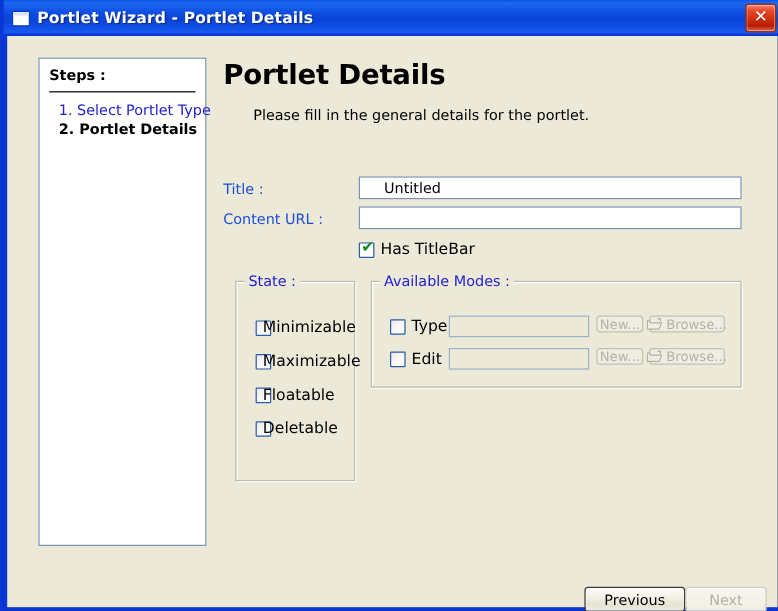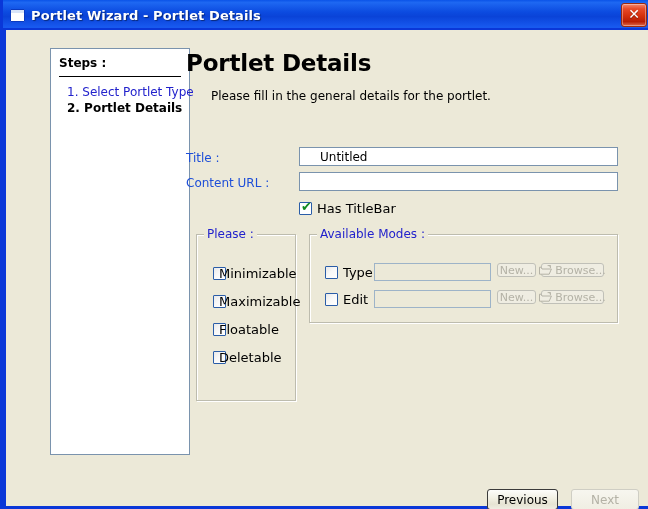--- a/index.html
+++ b/index.html
@@ -60,21 +60,21 @@
 
   
   #body{
     position:absolute;left:3px;top:30px;width:642px;height:476px;
     background:#ECE9D8;
   }
 
   
   #steps-panel{
     position:absolute;left:26px;top:18px;width:140px;height:407px;
-    background:#FFFFFF;border:1px solid #7A93AD;box-sizing:border-box;margin-left:18px;
+    background:#FFFFFF;border:1px solid #7A93AD;box-sizing:border-box;
   }
   #steps-title{
     position:absolute;left:8px;top:7px;
     font-size:12px;font-weight:bold;color:#000;
   }
   #steps-rule{
     position:absolute;left:8px;top:27px;width:122px;height:0;
     border-top:1px solid #000;
   }
   .step{
@@ -188,21 +188,21 @@
     font-family:"DejaVu Sans","Liberation Sans",sans-serif;
     font-size:12px;color:#000;
     display:flex;align-items:center;justify-content:center;
     cursor:pointer;
   }
   .btn.disabled{
     border:1px solid #CFCEC4;color:#B4B2A6;
     background:linear-gradient(to bottom,#F7F6EF 0%,#F0EEE3 100%);
     cursor:default;
   }
-  #btn-previous{left:301px;width:71px;}
+  #btn-previous{left:301px;width:84px;}
   #btn-next{left:385px;width:68px;}
 </style>
 </head>
 <body>
 
 <div id="window">
 
   <div id="titlebar">
     <span class="win-icon"></span>
     <span id="title-text">Portlet Wizard - Portlet Details</span>
@@ -230,21 +230,21 @@
 
       <div class="flabel" id="label-url">Content URL :</div>
       <input class="tinput" id="input-url" type="text" value="" style="">
 
       <div class="cbox white" id="cb-titlebar">
         <span class="tick">✔</span>
       </div>
       <div class="cblabel" id="cb-titlebar-label">Has TitleBar</div>
 
       <div class="group" id="group-state">
-        <span class="legend">Please :</span>
+        <span class="legend">State :</span>
 
         <div class="cbox state-cb" id="scb-0"></div>
         <div class="cblabel state-lb" id="slb-0">Minimizable</div>
 
         <div class="cbox state-cb" id="scb-1"></div>
         <div class="cblabel state-lb" id="slb-1">Maximizable</div>
 
         <div class="cbox state-cb" id="scb-2"></div>
         <div class="cblabel state-lb" id="slb-2">Floatable</div>
 

